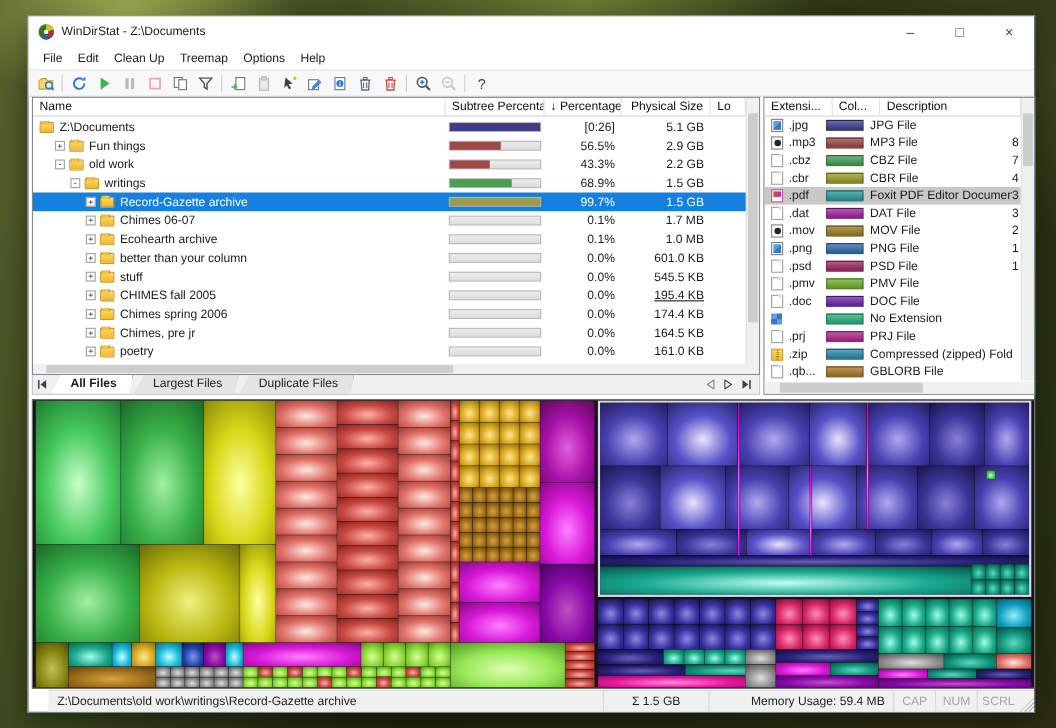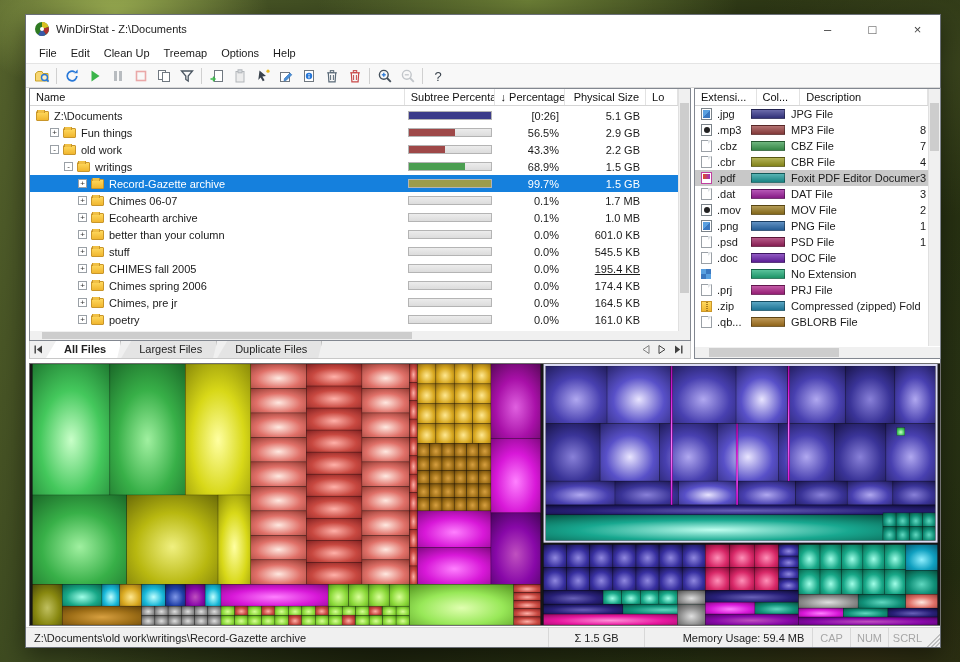--- a/index.html
+++ b/index.html
@@ -79,21 +79,21 @@
   .e-ext { width:34px; overflow:hidden; }
   .e-swatch { width:34px; height:10px; margin-right:6px; flex:none; border:1px solid rgba(0,0,0,.35); }
   .e-desc { flex:1; overflow:hidden; }
   .e-count { width:8px; text-align:left; overflow:hidden; flex:none; }
   .ext-vscroll { position:absolute; right:0; top:0; width:12px; height:257px; background:#f0f0f0; border-left:1px solid #e0e0e0; }
   .ext-hscroll { position:absolute; left:0; bottom:0; right:12px; height:11px; background:#f0f0f0; }
   
   .treemap-wrap { position:absolute; left:3px; top:348px; width:912px; height:263px; border:1px solid #707070; background:#161616; }
   .treemap-wrap svg { display:block; }
   
-  .statusbar { position:absolute; left:0; bottom:0; right:0; height:20px; background:#f0f0f0; border-top:1px solid #d8d8d8; display:flex; align-items:center; font-size:11px; color:#222; }
+  .statusbar { position:absolute; left:18px; bottom:0; right:0; height:20px; background:#f0f0f0; border-top:1px solid #d8d8d8; display:flex; align-items:center; font-size:11px; color:#222; }
   .st-path { flex:1; padding:0 8px; overflow:hidden; white-space:nowrap; }
   .st-seg { border-left:1px solid #d8d8d8; height:100%; display:flex; align-items:center; justify-content:center; padding:0 10px; white-space:nowrap; }
   .st-total { width:96px; }
   .st-mem { width:168px;padding-left:40px; }
   .st-lock { width:38px; color:#a6a6a6; }
   .grip { width:14px; height:100%; background:linear-gradient(135deg, transparent 60%, #c0c0c0 60% 65%, transparent 65% 72%, #c0c0c0 72% 77%, transparent 77% 84%, #c0c0c0 84% 89%, transparent 89%); }
 </style>
 </head>
 <body>
 
@@ -548,20 +548,29 @@
           <span class="e-count">1</span>
         </div>
         <div class="erow">
           <span class="e-icon">
             <span class="page"></span>
           </span>
           <span class="e-ext">.psd</span>
           <span class="e-swatch" style="background: linear-gradient(rgba(255, 255, 255, 0.25), rgba(0, 0, 0, 0.15)), rgb(158, 35, 96);"></span>
           <span class="e-desc">PSD File</span>
           <span class="e-count">1</span>
+        </div>
+        <div class="erow">
+          <span class="e-icon">
+            <span class="page"></span>
+          </span>
+          <span class="e-ext">.pmv</span>
+          <span class="e-swatch" style="background: linear-gradient(rgba(255, 255, 255, 0.25), rgba(0, 0, 0, 0.15)), rgb(106, 174, 35);"></span>
+          <span class="e-desc">PMV File</span>
+          <span class="e-count"></span>
         </div>
         <div class="erow">
           <span class="e-icon">
             <span class="page"></span>
           </span>
           <span class="e-ext">.doc</span>
           <span class="e-swatch" style="background: linear-gradient(rgba(255, 255, 255, 0.25), rgba(0, 0, 0, 0.15)), rgb(108, 35, 174);"></span>
           <span class="e-desc">DOC File</span>
           <span class="e-count"></span>
         </div>

